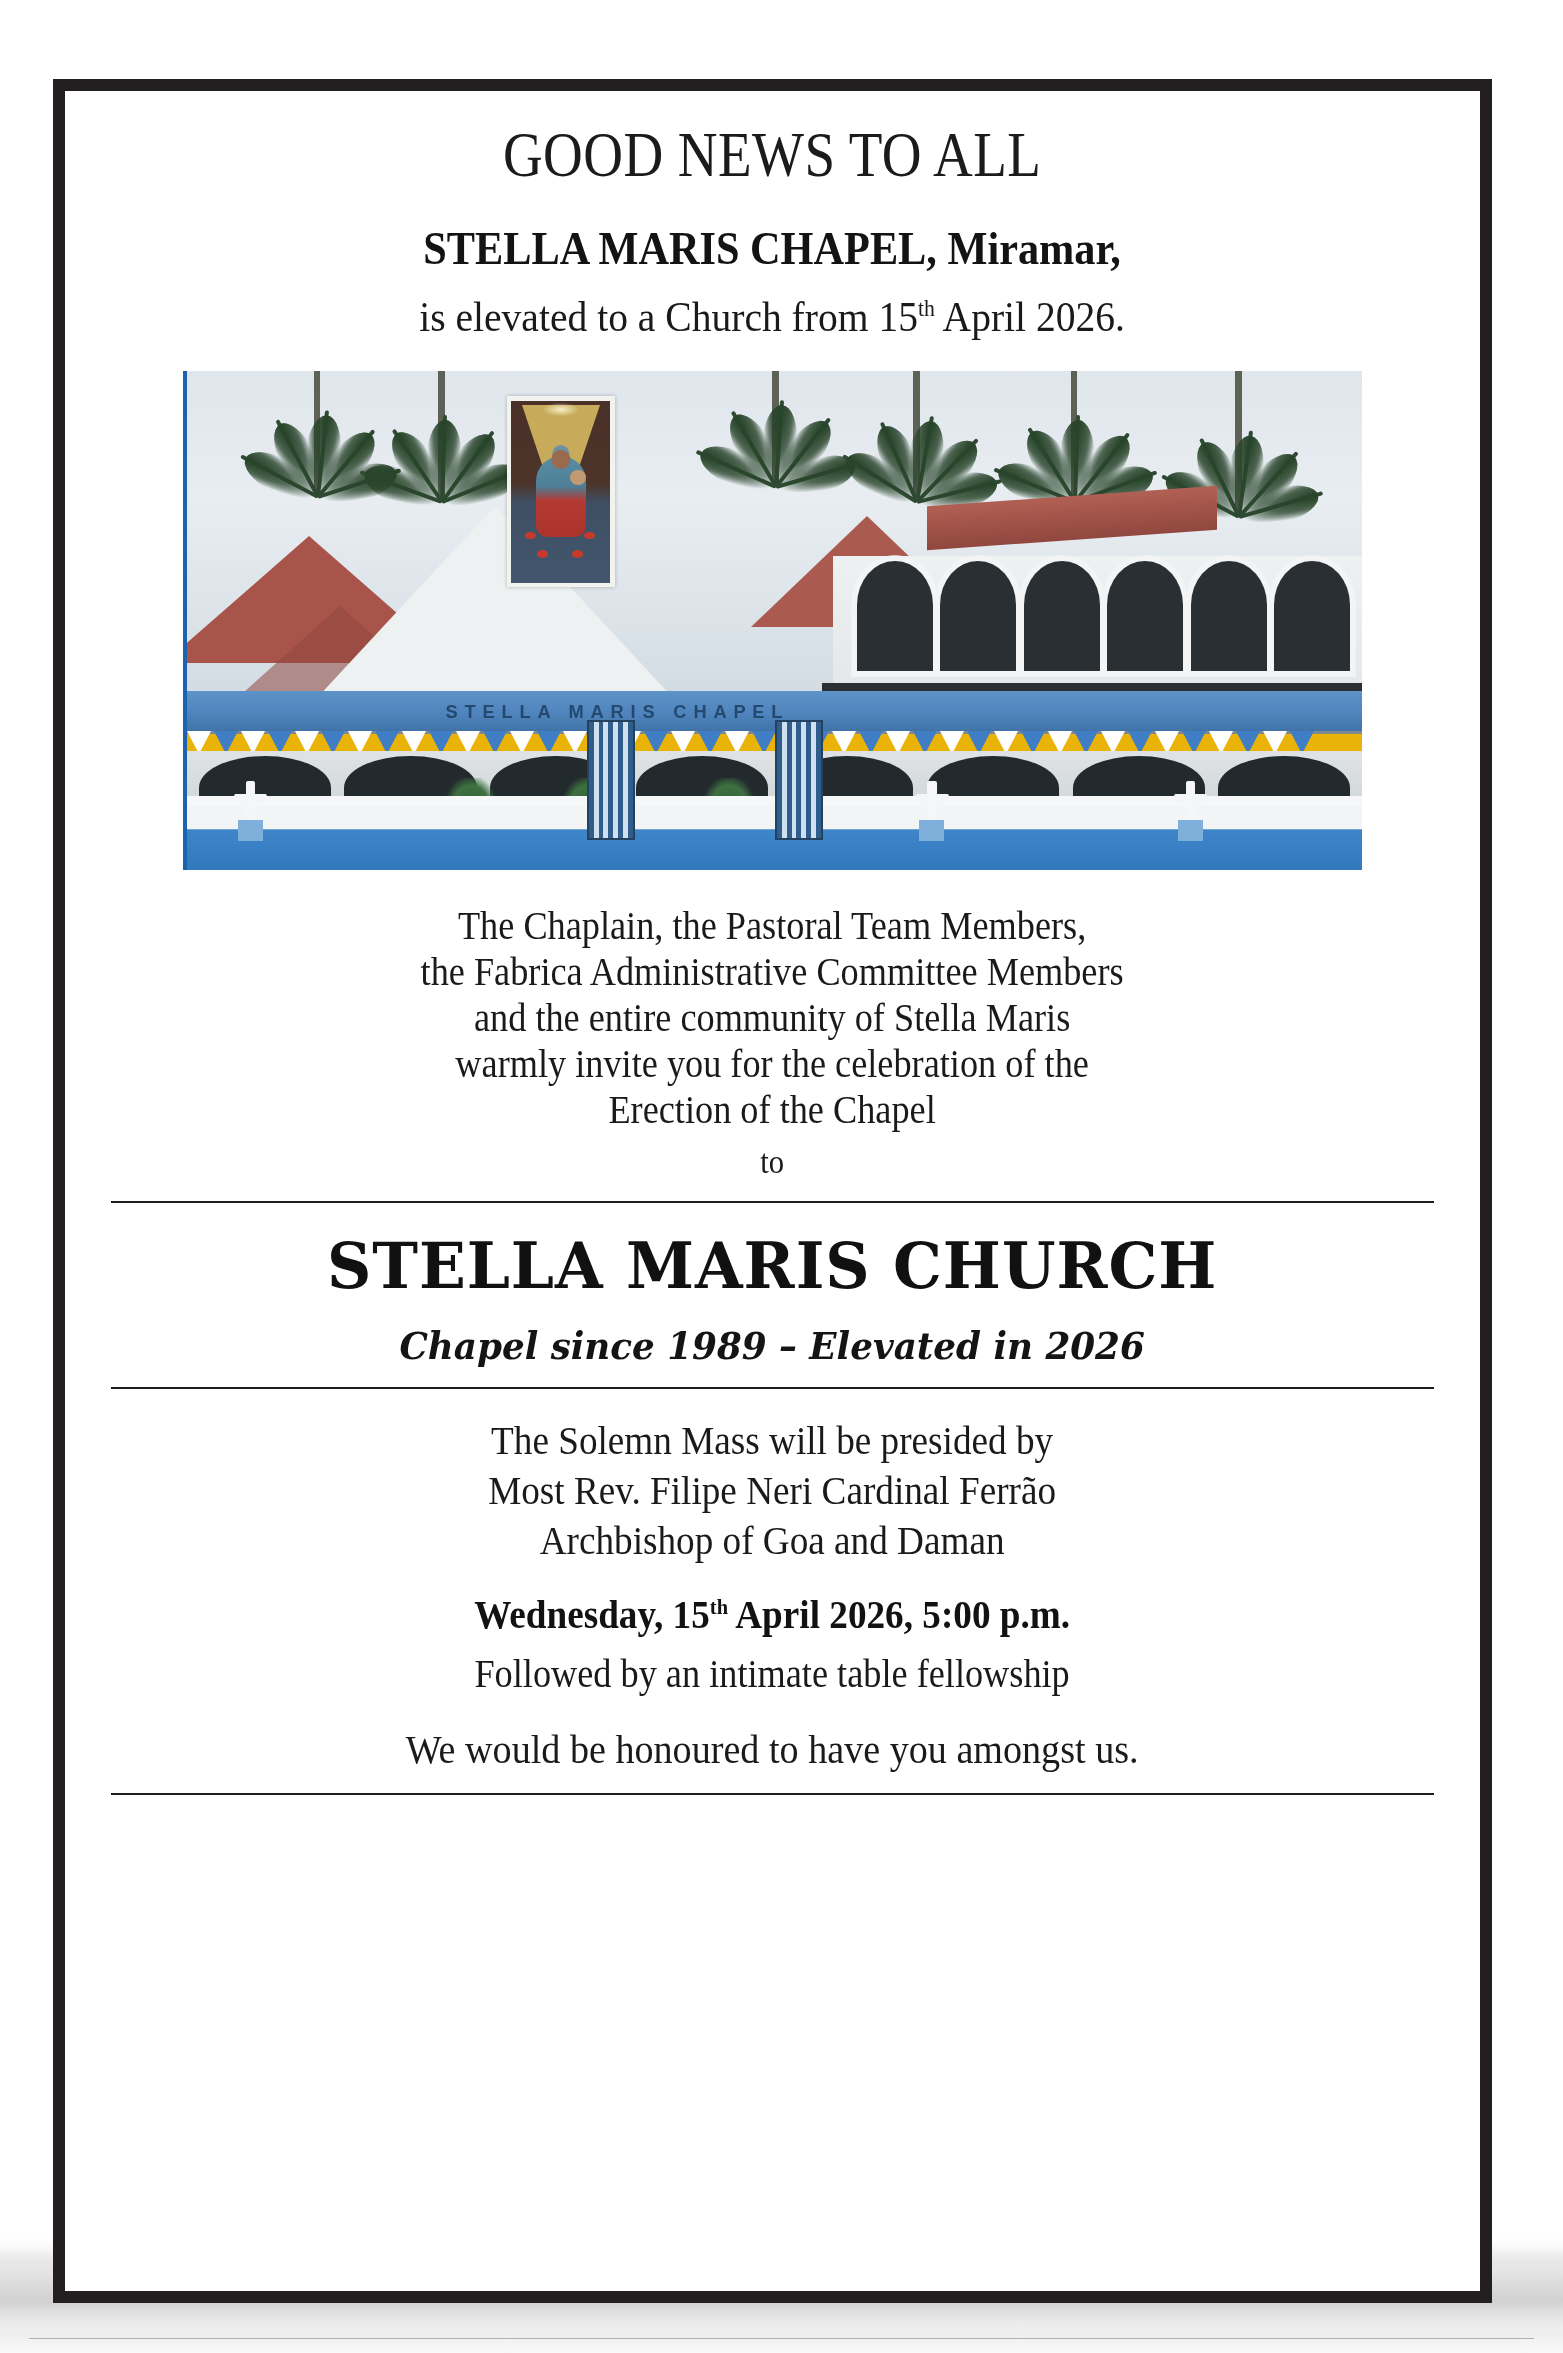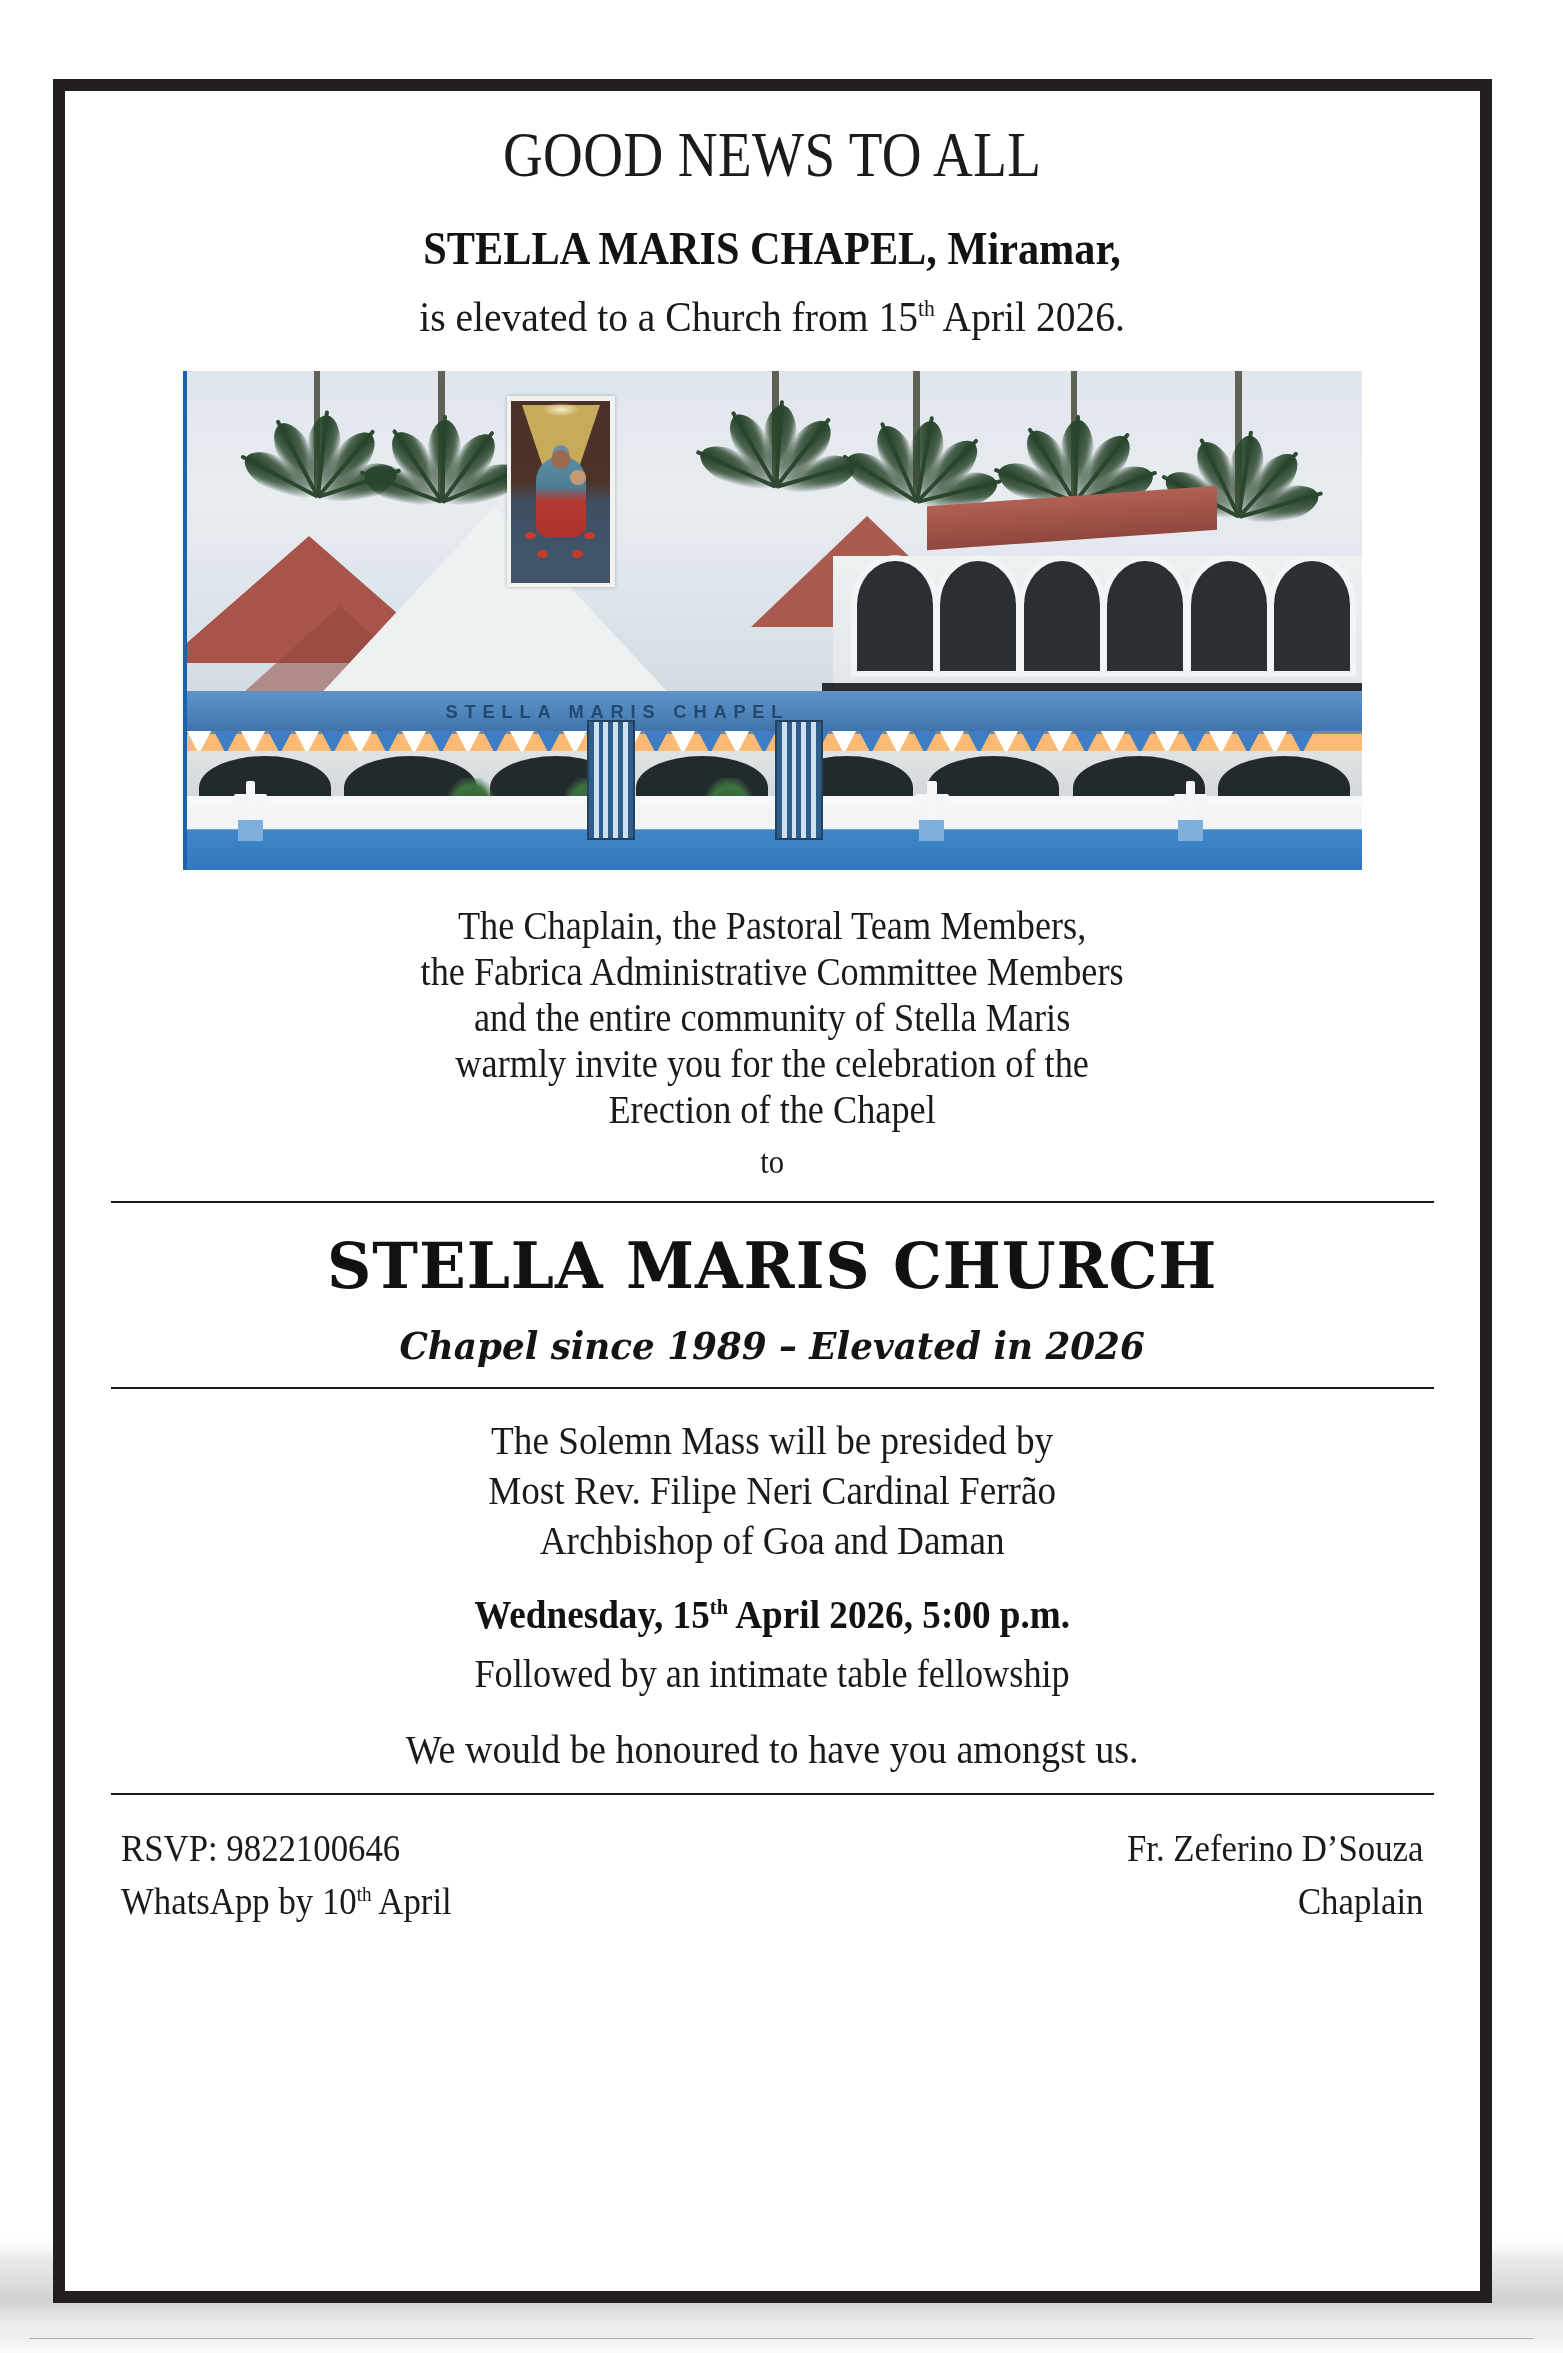--- a/index.html
+++ b/index.html
@@ -67,21 +67,21 @@
     white-space:nowrap;
   }
   sup{font-size:.55em;vertical-align:super;line-height:0;}
 
   
   .photo-wrap{
     width:1175px;height:499px;
     margin:30px auto 0 auto;
     position:relative;
     overflow:hidden;
-    background:#fdba74;
+    background:#eab308;
     border-left:4.8px solid #1b63b0;
   }
   .photo{position:absolute;inset:0;overflow:hidden;}
 
   .sky{
     position:absolute;left:0;top:0;right:0;height:72%;
     background:linear-gradient(180deg,#dfe6ec 0%,#e8edf1 35%,#dbe3e9 70%,#cfd8df 100%);
   }
   
   .palm{position:absolute;transform-origin:50% 100%;}
@@ -552,26 +552,16 @@
     </div>
 
     <div class="when"><span>Wednesday, 15</span><sup>th</sup><span> April 2026, 5:00 p.m.</span></div>
 
     <div class="followed">Followed by an intimate table fellowship</div>
 
     <div class="honoured">We would be honoured to have you amongst us.</div>
 
     <hr class="rule">
 
-    <div class="footer">
-      <div class="f-left">
-        <div>RSVP: 9822100646</div>
-        <div><span>WhatsApp by 10</span><sup>th</sup><span> April</span></div>
-      </div>
-      <div class="f-right">
-        <div>Fr. Zeferino D’Souza</div>
-        <div>Chaplain</div>
-      </div>
-    </div>
 
   </div>
 </div>
 
 
 </body></html>

